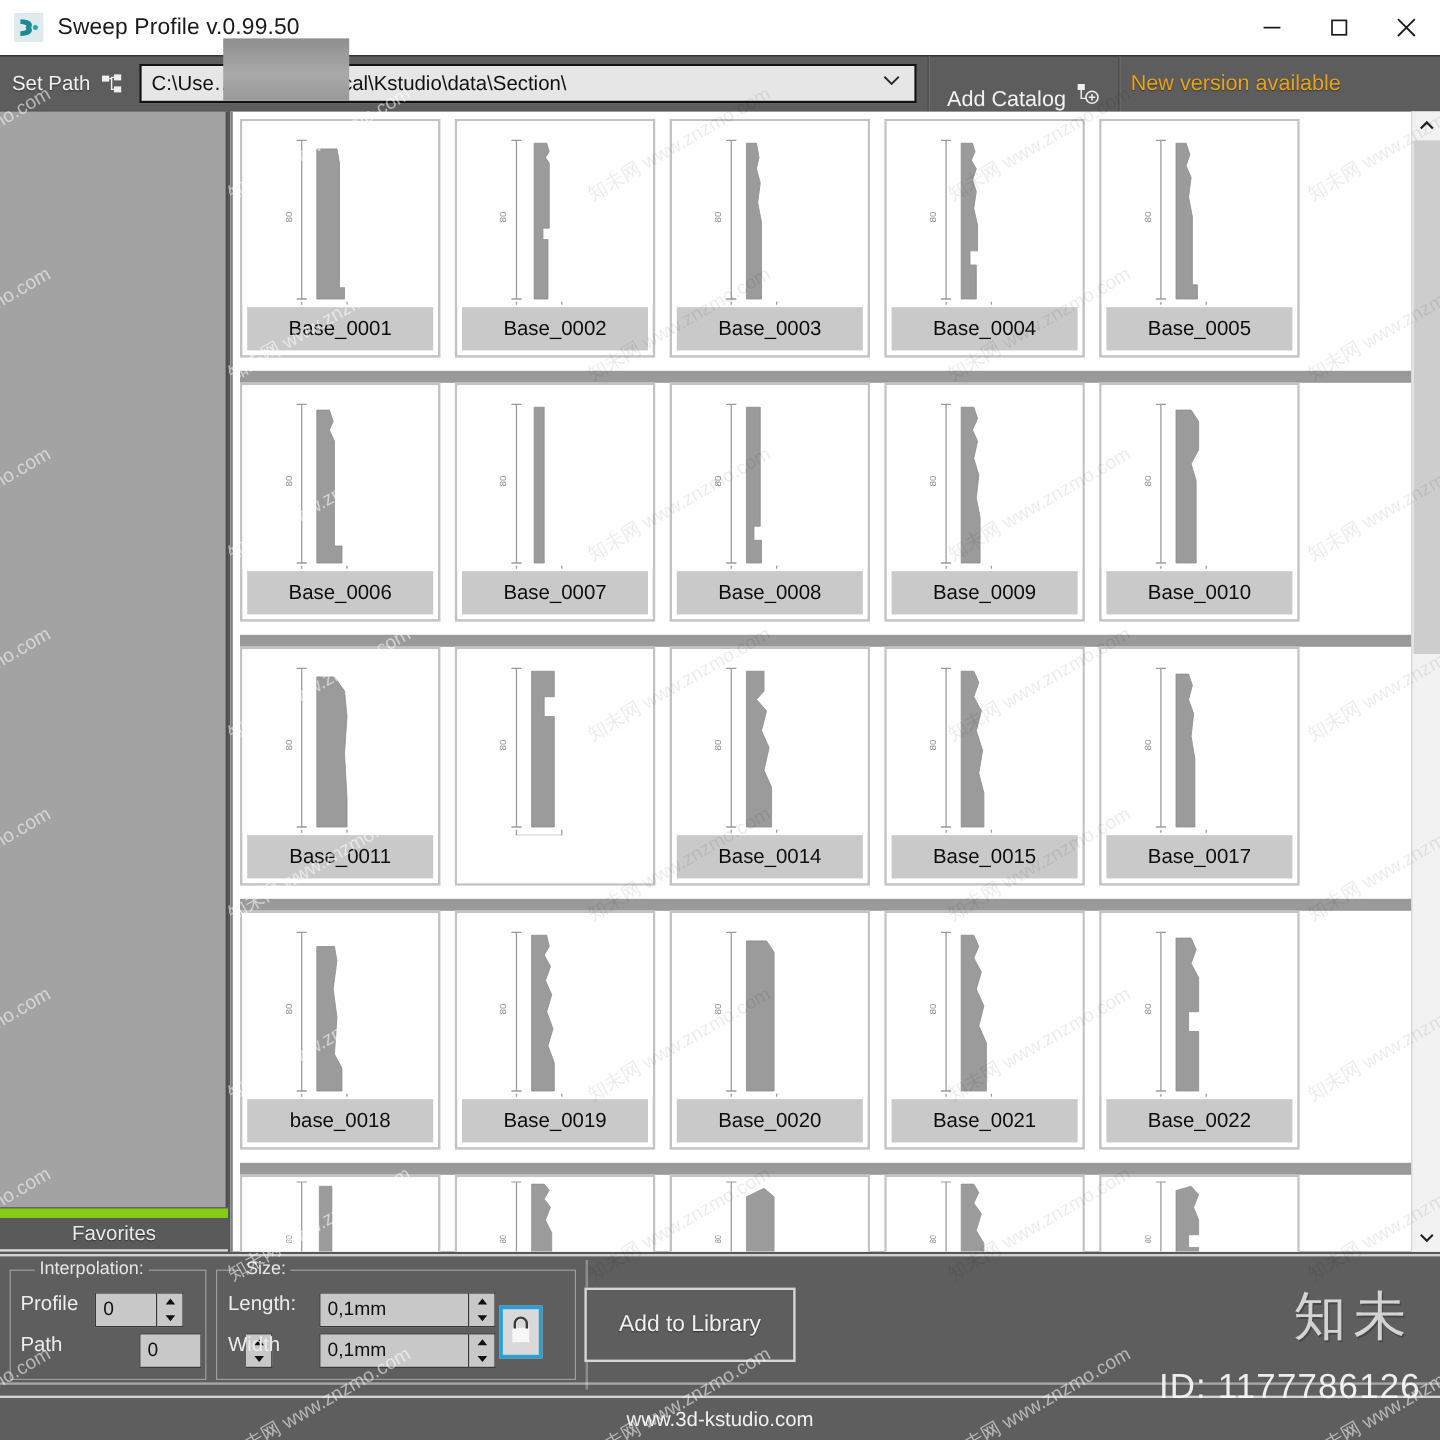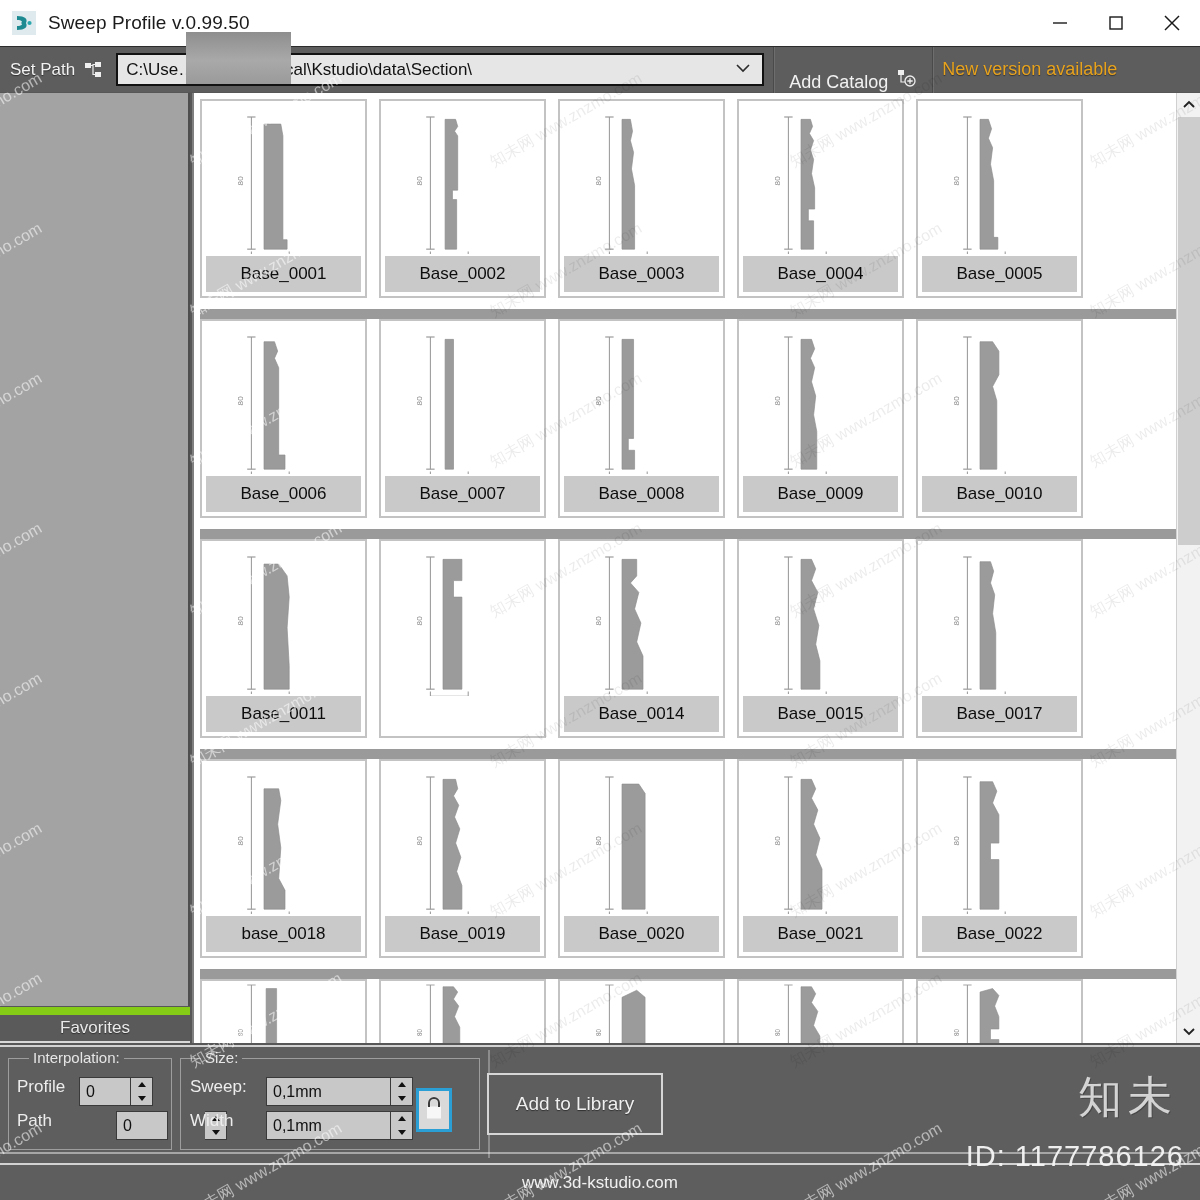--- a/index.html
+++ b/index.html
@@ -896,21 +896,21 @@
               </svg>
             </span>
         </span>
       </div>
     </div>
 
     <div class="group" id="g-size">
       <span class="legend">Size:</span>
 
       <div class="fieldrow" style="left:9px; top:18px;">
-        <span class="fieldlabel" style="width:76px">Sweep:</span>
+        <span class="fieldlabel" style="width:76px">Length:</span>
         <span class="numbox" style="width:125px">0,1mm</span>
         <span class="spinner">
           <span class="spin-up">
               <svg width="10" height="7" viewBox="0 0 10 7">
                 <polygon points="5,1 9,6 1,6" fill="#111"></polygon>
               </svg>
             </span>
           <span class="spin-dn">
               <svg width="10" height="7" viewBox="0 0 10 7">
                 <polygon points="5,6 1,1 9,1" fill="#111"></polygon>

